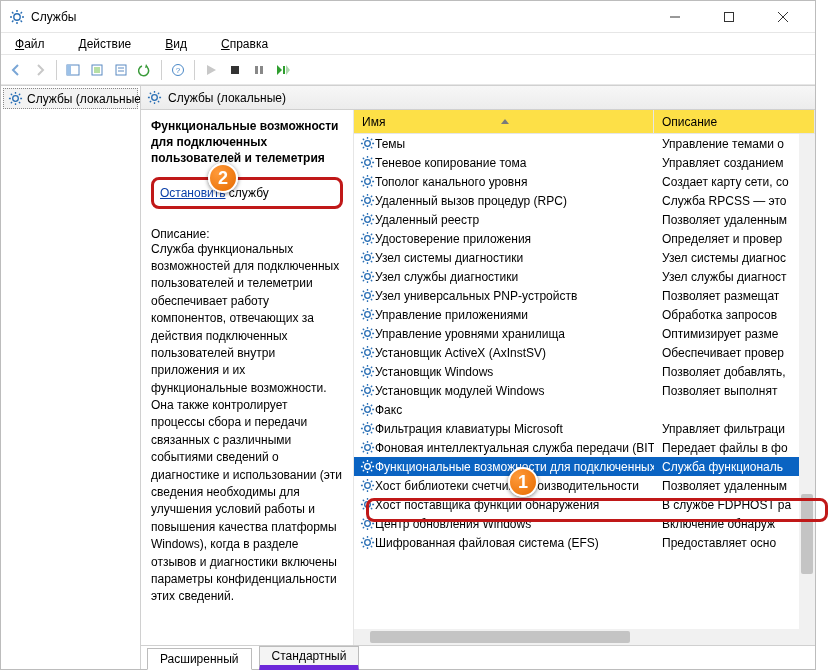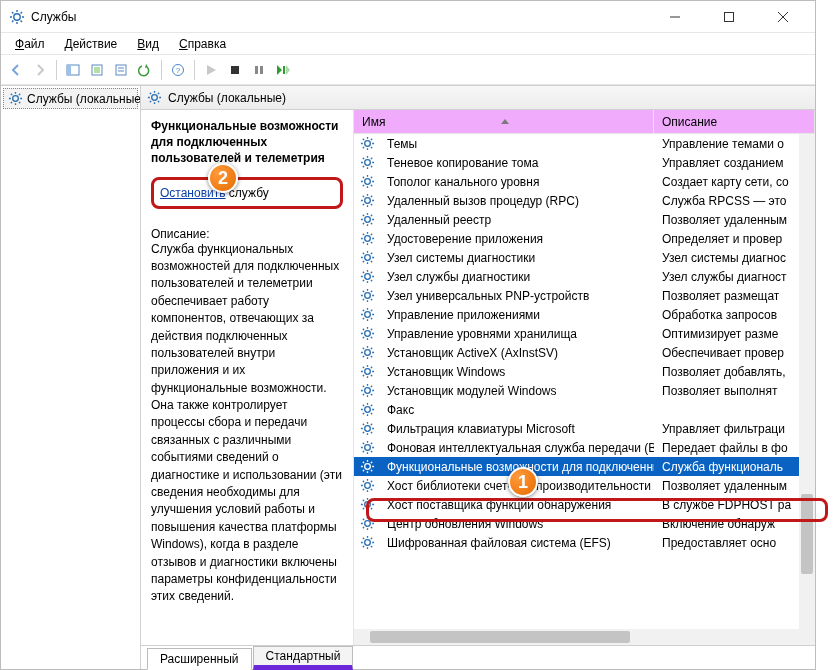--- a/index.html
+++ b/index.html
@@ -34,21 +34,21 @@
   }
   .titlebar .title { flex: 0 0 auto; font-size: 12px; }
   .titlebar .spacer { flex: 1; }
   .win-btns { display: flex; gap: 18px; padding-right: 6px;}
   .win-btn { width: 36px; height: 24px; display:flex; align-items:center; justify-content:center; color:#444; }
   .menubar {
     height: 22px;
     display: flex;
     align-items: center;
     padding: 0 6px;
-    gap: 4px;
+    gap: 18px;
     border-bottom: 1px solid #e6e6e6;
     font-size: 12px;
   }
   .menubar span { padding: 2px 8px; }
   .menubar span u { text-decoration: underline; }
   .toolbar {
     height: 30px;
     display: flex;
     align-items: center;
     padding: 0 4px;
@@ -132,55 +132,55 @@
   .list-head {
     display:flex;
     height: 24px;
     border-bottom: 1px solid #e6e6e6;
     font-size:12px;
   }
   .list-head .col {
     display:flex; align-items:center;
     padding: 0 8px;
     border-right: 1px solid #e6e6e6;
-    background: #f0abfc;
+    background: #fde047;
     white-space: nowrap;
   }
   .col-name { width: 300px; justify-content: space-between;}
   .col-desc { flex:1; }
   .list-body {
     flex:1;
     overflow: hidden;
     position: relative;
   }
   .row {
     display:flex;
     height: 19px;
     align-items:center;
     font-size:12px;
     white-space: nowrap;
   }
   .row .c1 {
     width: 300px;
     display:flex; align-items:center;
     padding-left: 6px;
-    gap: 12px;
+    gap: 0;
     overflow:hidden;
   }
   .row .c2 { flex:1; padding-left:8px; overflow:hidden; text-overflow: ellipsis;}
   .row.sel { background: #0a63c2; color:#fff; }
   .row.sel .gear-s path, .row.sel .gear-s circle { stroke:#fff; }
   .gear-s { width:15px; height:15px; flex-shrink:0;}
   .tabs {
     height: 24px;
     border-top: 1px solid #d0d0d0;
     display:flex;
     align-items:flex-end;
     padding-left: 6px;
-    gap: 2px;
+    gap: 8px;
     font-size:12px;
     background:#fff;
   }
   .tab {
     padding: 3px 12px;
     border: 1px solid #bcbcbc;
     border-top: 1px solid #bcbcbc;
     border-bottom: 1px solid #fff;
     background: #fff;
     position: relative;

